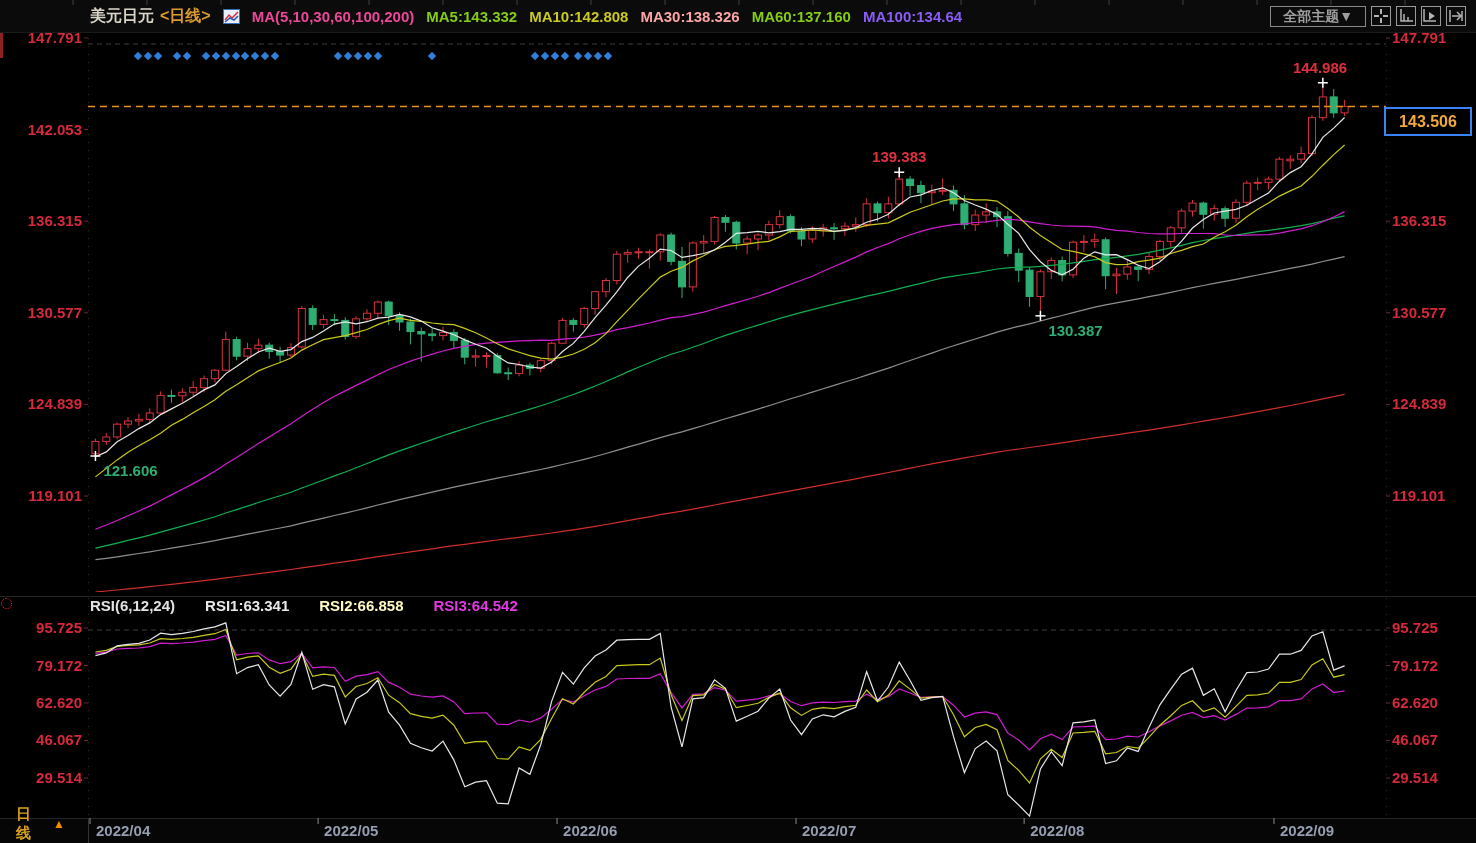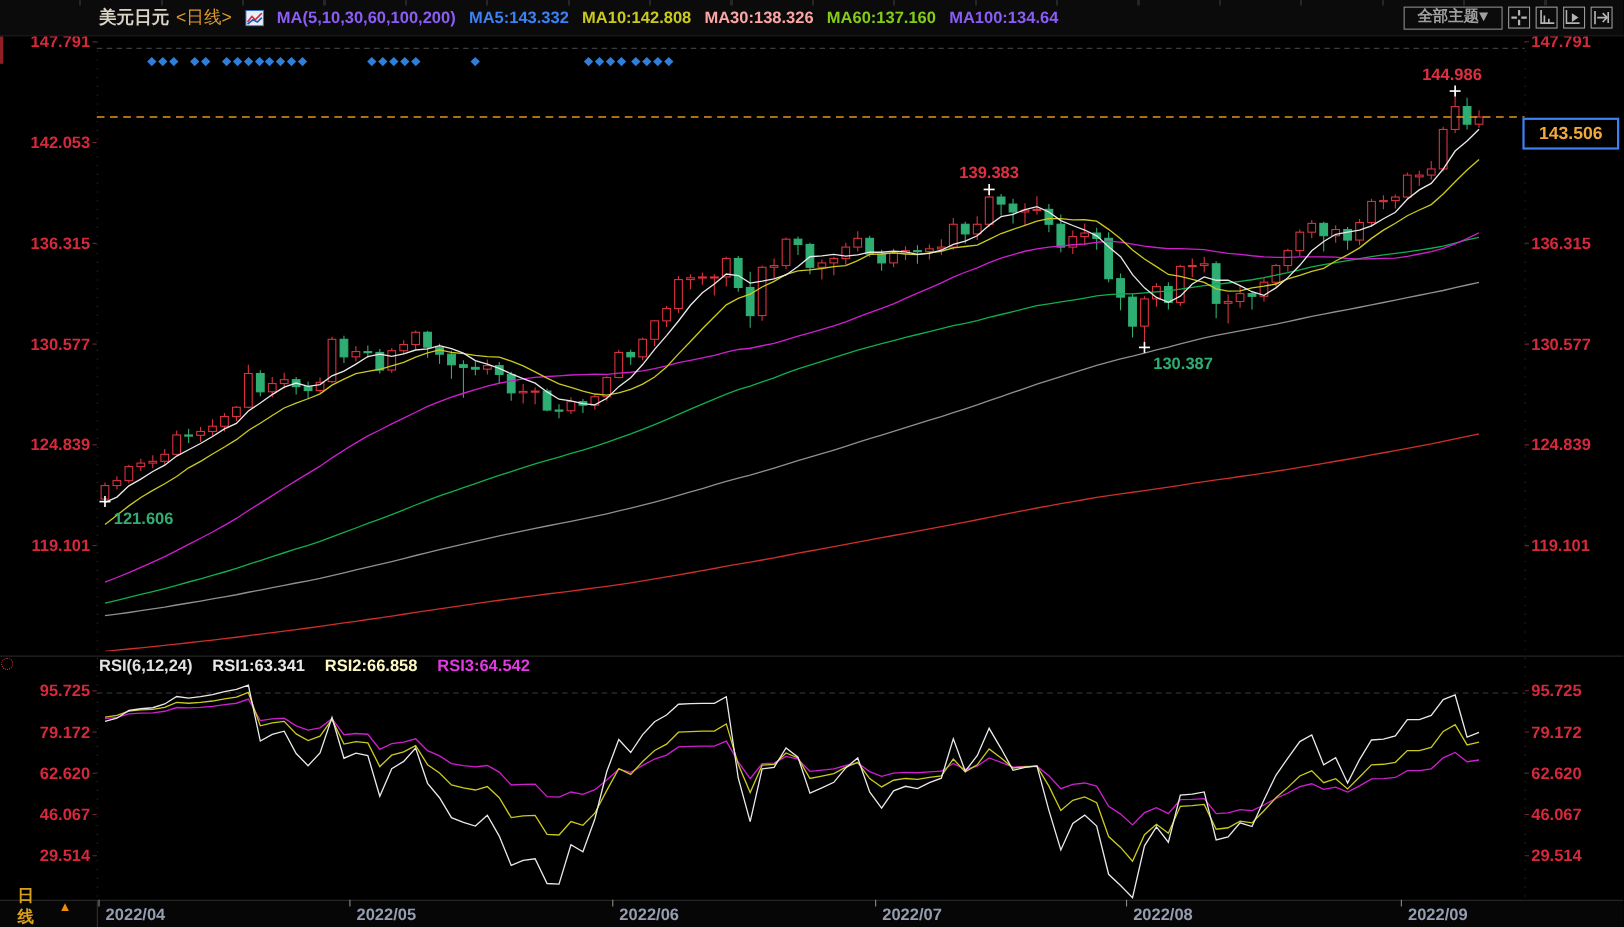--- a/index.html
+++ b/index.html
@@ -7,31 +7,31 @@
        font-family:"Liberation Sans",sans-serif;}
   #plot{position:absolute;left:0;top:0;width:1476px;height:843px;}
   
   #topbar{position:absolute;top:0;left:0;right:0;height:33px;background:#0b0b0b;
           border-bottom:1px solid #1b1b1b;display:flex;align-items:center;
           justify-content:space-between;padding:0 10px 0 90px;box-sizing:border-box;z-index:3;}
   #topbar::before{content:"";position:absolute;top:0;left:0;right:0;height:5px;
           background:repeating-linear-gradient(to right,transparent 0 72px,#262626 72px 74px);}
   .tb-left{display:flex;align-items:center;gap:12px;white-space:nowrap;}
   .sym{color:#d9d4c6;font-size:16px;font-weight:bold;}
-  .ptag{color:#dc9b2e;font-size:16px;font-weight:normal;margin-left:-6px;}
+  .ptag{color:#dc9b2e;font-size:16px;font-weight:bold;margin-left:-6px;}
   .mini-icon{width:17px;height:15px;display:inline-block;}
-  .ma{font-size:15px;font-weight:bold;color:#8b5cf6;}
+  .ma{font-size:15px;font-weight:bold;color:#ec4899;}
   .tb-right{display:flex;align-items:center;gap:5px;}
   #theme-btn{background:transparent;border:1px solid #8a8a8a;color:#9f9f9f;
           font-size:14px;font-weight:bold;padding:1px 12px;height:21px;line-height:17px;
-          font-family:Liberation Mono, monospace;cursor:pointer;}
+          font-family:Liberation Sans, sans-serif;cursor:pointer;}
   .tool{width:20px;height:20px;border:1px solid #9a9a9a;display:inline-flex;
         align-items:center;justify-content:center;box-sizing:border-box;cursor:pointer;}
   
-  #rsi-header{position:absolute;top:597px;left:90px;display:flex;gap:18px;z-index:2;
+  #rsi-header{position:absolute;top:597px;left:90px;display:flex;gap:30px;z-index:2;
               font-size:15px;font-weight:bold;white-space:nowrap;}
   
   #price-tag{position:absolute;left:1384px;width:84px;height:25px;background:#000;
              border:2px solid #3b82f6;color:#f2a93c;font-size:16px;font-weight:bold;
              display:flex;align-items:center;justify-content:center;z-index:3;box-sizing:content-box;}
   
   #footer-left{position:absolute;top:812px;left:0;width:65px;height:23px;z-index:2;
                display:flex;align-items:center;gap:8px;padding-left:16px;box-sizing:border-box;}
   #footer-period{color:#d8a01c;font-size:15px;font-weight:bold;}
   #footer-arrow{color:#f08c00;font-size:12px;}
@@ -412,21 +412,21 @@
     <span class="sym">美元日元</span>
     <span class="ptag">&lt;日线&gt;</span>
     <span class="mini-icon">
       <svg width="17" height="15" viewBox="0 0 17 15">
         <rect x="0.5" y="0.5" width="16" height="14" fill="#e8eef7" stroke="#3a6fc4"></rect>
         <polyline points="2,11 6,6 9,9 15,3" fill="none" stroke="#d03038" stroke-width="1.5"></polyline>
         <polyline points="2,13 7,9 11,11 15,7" fill="none" stroke="#2a55b0" stroke-width="1.5"></polyline>
       </svg>
     </span>
     <span class="ma">MA(5,10,30,60,100,200)</span>
-    <span class="ma" style="color: #3b82f6;">MA5:143.332</span>
+    <span class="ma" style="color: #84cc16;">MA5:143.332</span>
     <span class="ma" style="color: rgb(201, 201, 30); text-align: center;">MA10:142.808</span>
     <span class="ma" style="color: #fca5a5;">MA30:138.326</span>
     <span class="ma" style="color: #84cc16;">MA60:137.160</span>
     <span class="ma" style="color: #8b5cf6;">MA100:134.64</span>
   </div>
   <div class="tb-right">
     <button id="theme-btn">全部主题▼</button>
     <span class="tool">
       <svg width="16" height="16" viewBox="0 0 16 16" stroke="#b4b4b4" stroke-width="2">
         <line x1="8" y1="1" x2="8" y2="6"></line>

